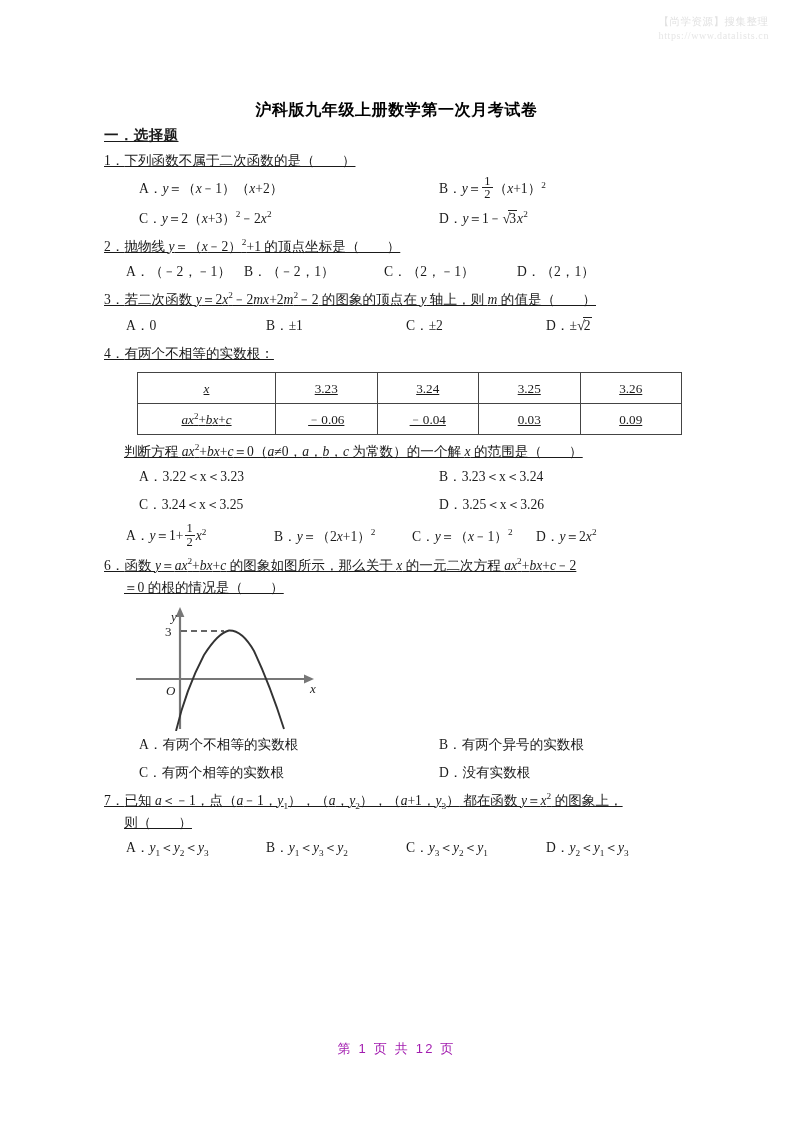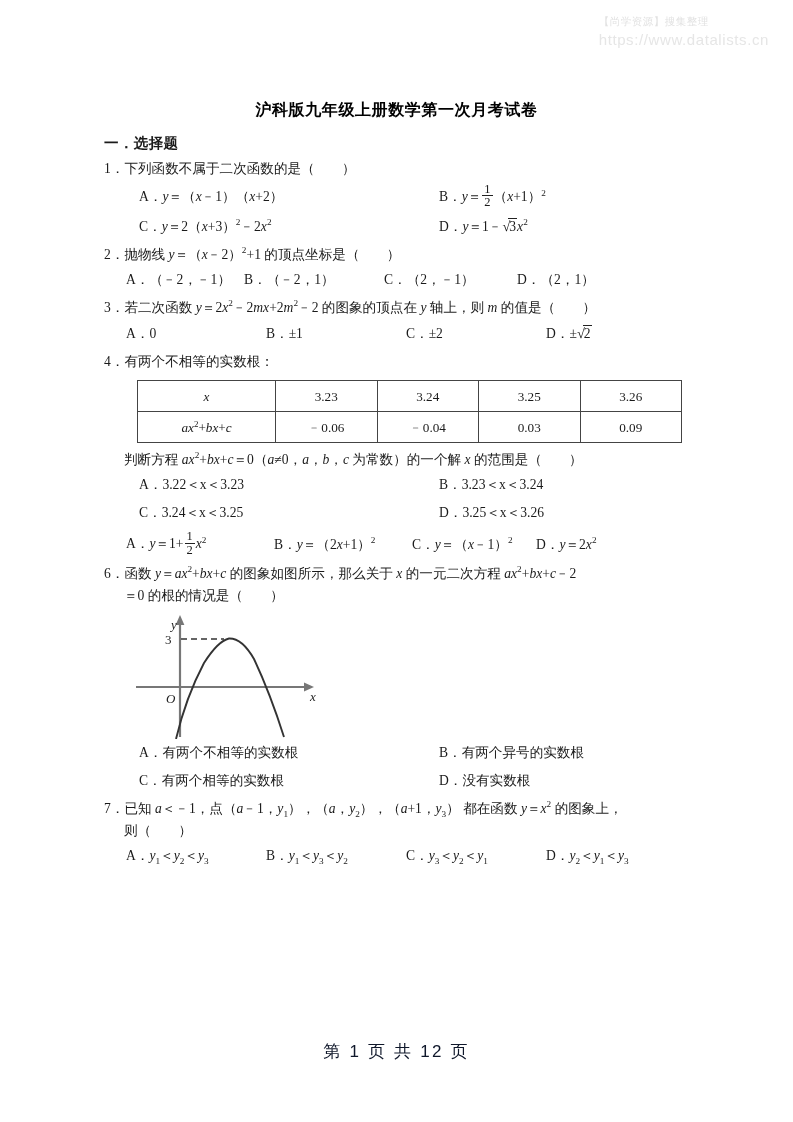--- a/index.html
+++ b/index.html
@@ -32,22 +32,22 @@
     line-height: 1.45;
     user-select: none;
   }
   .watermark .wm-cn {
     font-family: "Liberation Sans", sans-serif;
     font-size: 10.5px;
     color: #e2e2e2;
     letter-spacing: .5px;
   }
   .watermark .wm-url {
-    font-family: Liberation Sans, sans-serif;
-    font-size: 15px;
+    font-family: Liberation Serif, serif;
+    font-size: 10px;
     color: #e6e6e6;
     letter-spacing: .6px;
   }
 
   
   .doc-title {
     position: absolute;
     left: 0; right: 0;
     top: 100px;
     text-align: center;
@@ -55,24 +55,25 @@
     font-weight: bold;
     font-size: 16px;
     letter-spacing: .6px;
     color: #000;
   }
 
   
   .content {
     position: absolute;
     left: 104px;
-    top: 136px;
+    top: 128px;
     width: 600px;
     font-size: 13.6px;
     line-height: 1.0;
+    text-decoration: underline;
   }
   .section-head {
     font-family: "Liberation Sans", sans-serif;
     font-weight: bold;
     font-size: 14.5px;
     margin: 0 0 7px 0;
     letter-spacing: .4px;
   }
   .q {
     margin: 0 0 2px 0;
@@ -169,23 +170,23 @@
     position: relative;
   }
 
   
   .footer {
     position: absolute;
     left: 0; right: 0;
     top: 1040px;
     text-align: center;
     font-family: "Liberation Sans", sans-serif;
-    font-size: 17px;
+    font-size: 13px;
     letter-spacing: 2.2px;
-    color: #0f172a;
+    color: #a21caf;
   }
 </style>
 </head>
 <body>
 
 <div class="page">
 
   <div class="watermark">
     <div class="wm-cn">【尚学资源】搜集整理</div>
     <div class="wm-url">https://www.datalists.cn</div>

